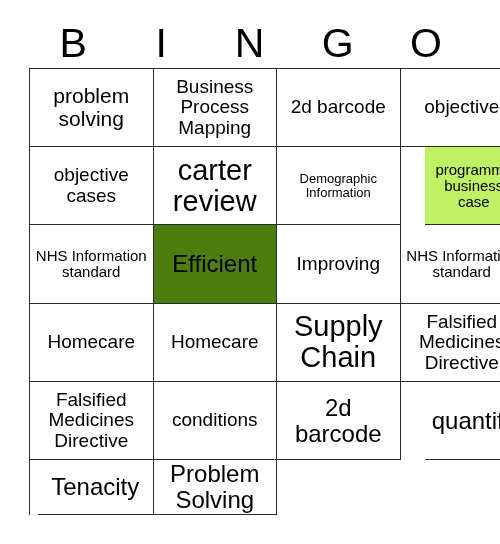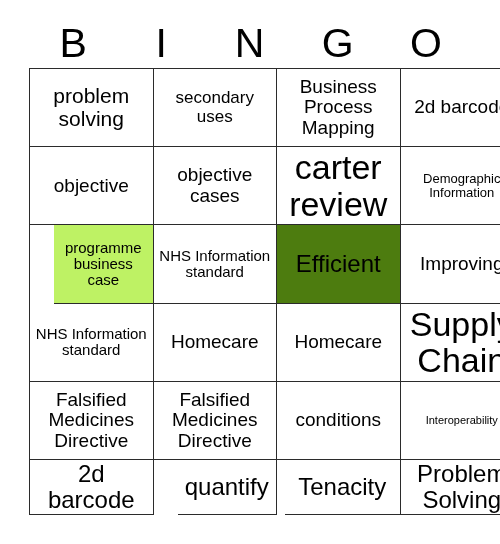--- a/index.html
+++ b/index.html
@@ -77,21 +77,21 @@
     width: 100%;
     text-align: center;
     line-height: 1.08;
     word-wrap: break-word;
     overflow-wrap: break-word;
     hyphens: none;
     color: #000000;
   }
 
   
-  .fs-xxl  { font-size: 34px; }
+  .fs-xxl  { font-size: 29px; }
   .fs-xl   { font-size: 24px; }
   .fs-lg   { font-size: 21px; }
   .fs-md   { font-size: 19px; }
   .fs-sm   { font-size: 17px; }
   .fs-xs   { font-size: 15px; }
   .fs-xxs  { font-size: 13px; }
   .fs-tiny { font-size: 11px; }
 </style>
 </head>
 <body>
@@ -103,23 +103,20 @@
     <div class="header-letter">I</div>
     <div class="header-letter">N</div>
     <div class="header-letter">G</div>
     <div class="header-letter">O</div>
   </div>
 
   <div id="bingo-grid" style="border-top-color: rgb(43, 43, 43); border-left-color: rgb(43, 43, 43);">
 
     <div class="bingo-cell" style="border-right-color: rgb(43, 43, 43); border-bottom-color: rgb(43, 43, 43); background: rgb(255, 255, 255);">
       <span class="cell-text fs-lg">problem solving</span>
-    </div>
-    <div class="bingo-cell" style="border-right-color: rgb(43, 43, 43); border-bottom-color: rgb(43, 43, 43); background: rgb(255, 255, 255);">
-      <span class="cell-text fs-sm">secondary uses</span>
     </div>
     <div class="bingo-cell" style="border-right-color: rgb(43, 43, 43); border-bottom-color: rgb(43, 43, 43); background: rgb(255, 255, 255);">
       <span class="cell-text fs-md">Business Process Mapping</span>
     </div>
     <div class="bingo-cell" style="border-right-color: rgb(43, 43, 43); border-bottom-color: rgb(43, 43, 43); background: rgb(255, 255, 255);">
       <span class="cell-text fs-md">2d barcode</span>
     </div>
     <div class="bingo-cell" style="border-right-color: rgb(43, 43, 43); border-bottom-color: rgb(43, 43, 43); background: rgb(255, 255, 255);">
       <span class="cell-text fs-md">objective</span>
     </div>
@@ -163,23 +160,20 @@
       <span class="cell-text fs-md">Falsified Medicines Directive</span>
     </div>
     <div class="bingo-cell" style="border-right-color: rgb(43, 43, 43); border-bottom-color: rgb(43, 43, 43); background: rgb(255, 255, 255);">
       <span class="cell-text fs-md">Falsified Medicines Directive</span>
     </div>
     <div class="bingo-cell" style="border-right-color: rgb(43, 43, 43); border-bottom-color: rgb(43, 43, 43); background: rgb(255, 255, 255);">
       <span class="cell-text fs-md">conditions</span>
     </div>
 
     <div class="bingo-cell" style="border-right-color: rgb(43, 43, 43); border-bottom-color: rgb(43, 43, 43); background: rgb(255, 255, 255);">
-      <span class="cell-text fs-tiny">Interoperability</span>
-    </div>
-    <div class="bingo-cell" style="border-right-color: rgb(43, 43, 43); border-bottom-color: rgb(43, 43, 43); background: rgb(255, 255, 255);">
       <span class="cell-text fs-xl">2d barcode</span>
     </div>
     <div class="bingo-cell" style="border-right-color: rgb(43, 43, 43); border-bottom-color: rgb(43, 43, 43); background: rgb(255, 255, 255); margin-left: 24px;">
       <span class="cell-text fs-xl">quantify</span>
     </div>
     <div class="bingo-cell" style="border-right-color: rgb(43, 43, 43); border-bottom-color: rgb(43, 43, 43); background: rgb(255, 255, 255); margin-left: 8px;">
       <span class="cell-text fs-xl">Tenacity</span>
     </div>
     <div class="bingo-cell" style="border-right-color: rgb(43, 43, 43); border-bottom-color: rgb(43, 43, 43); background: rgb(255, 255, 255);">
       <span class="cell-text fs-xl">Problem Solving</span>

